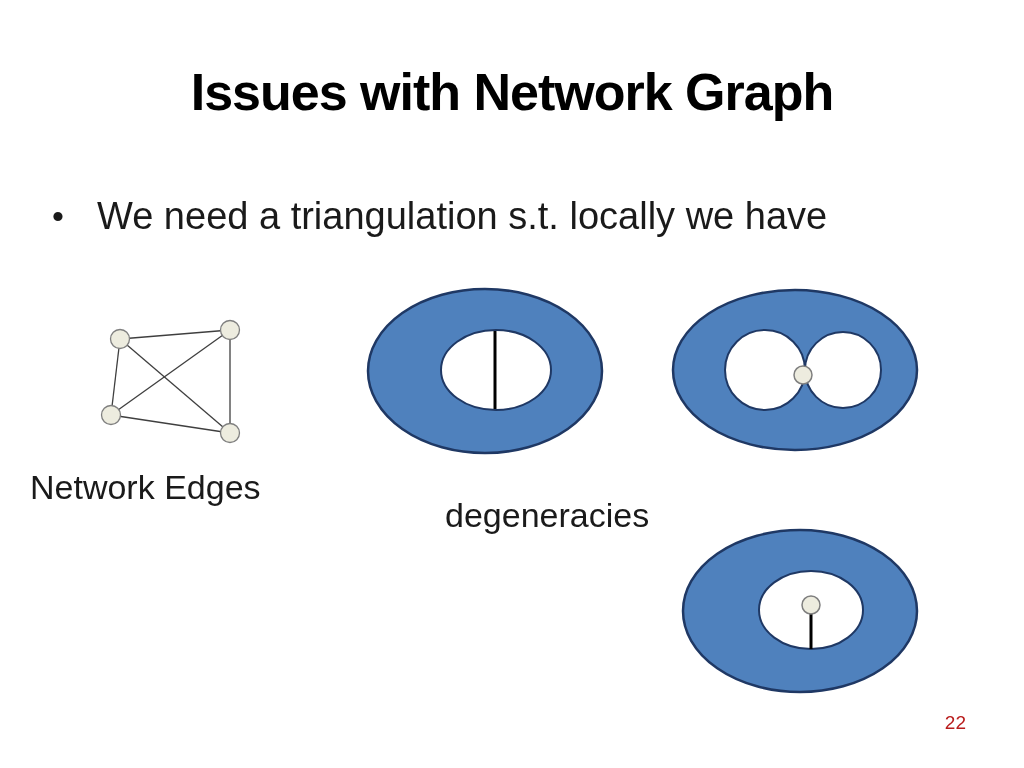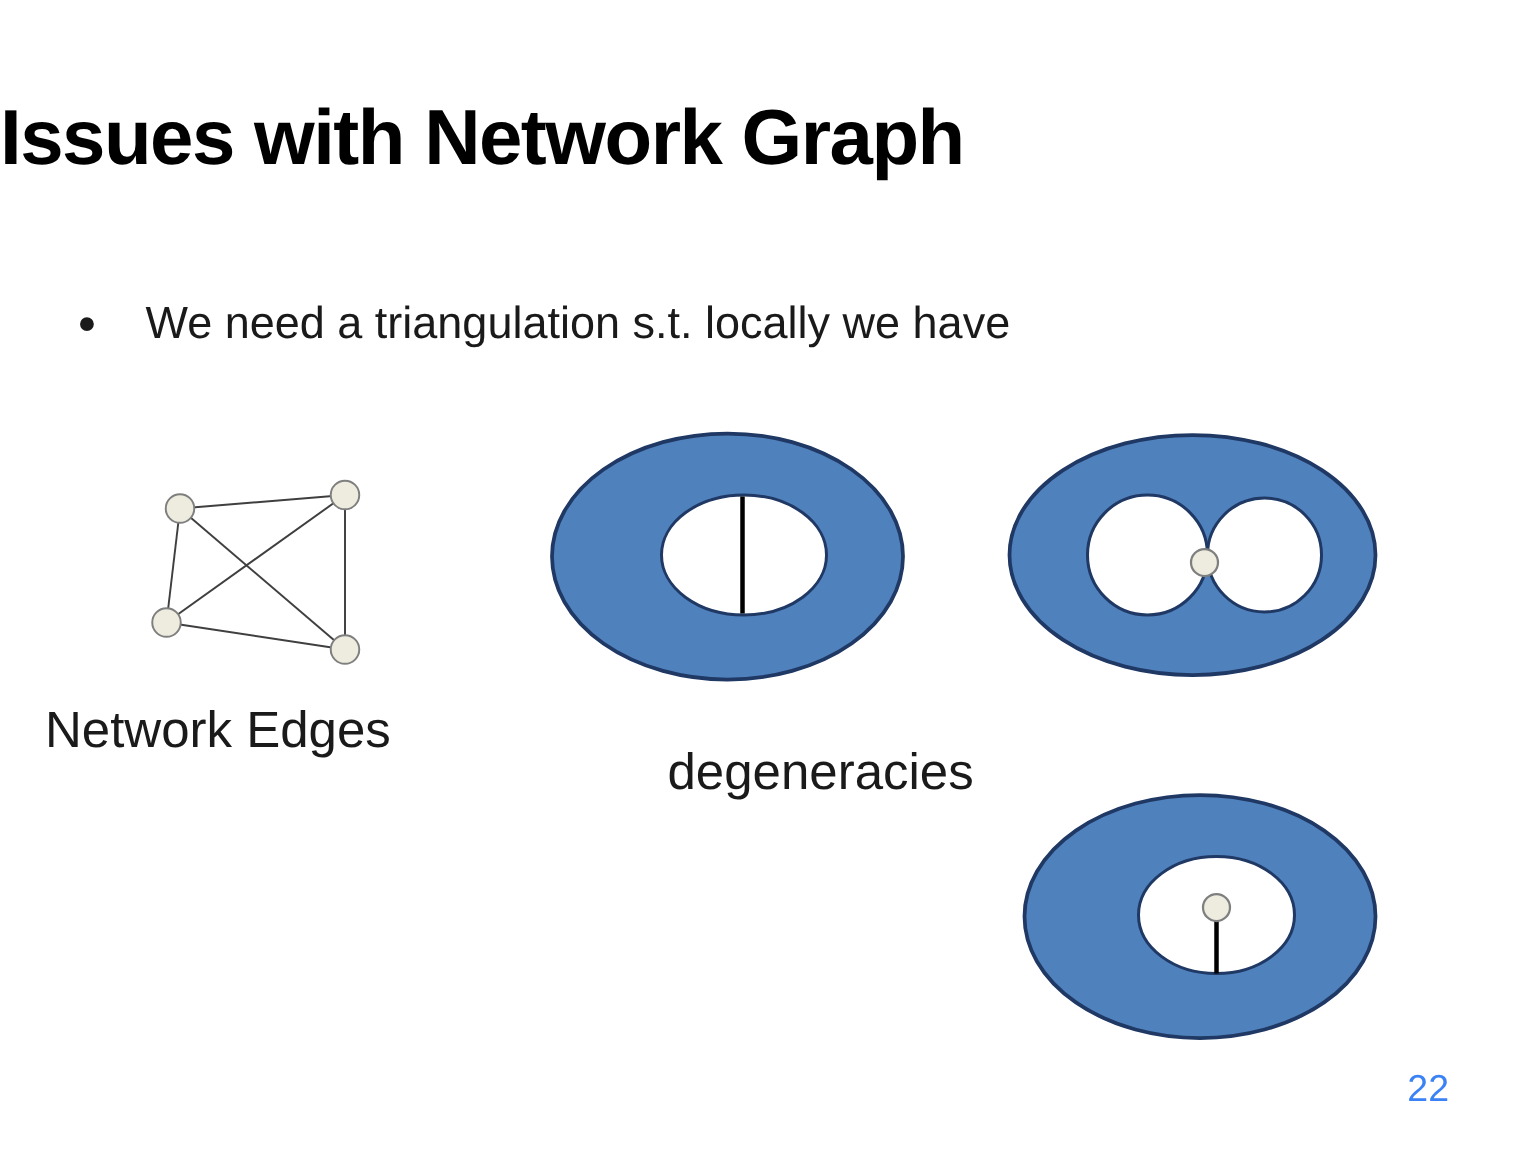--- a/index.html
+++ b/index.html
@@ -10,20 +10,21 @@
     background: #ffffff;
     overflow: hidden;
     font-family: "Liberation Sans", sans-serif;
   }
   .title {
     position: absolute;
     top: 62px;
     left: 0;
     width: 1024px;
     margin: 0;
+    text-align: center;
     font-size: 52px;
     font-weight: bold;
     letter-spacing: -1px;
     color: #000000;
   }
   .bullet-row {
     position: absolute;
     left: 52px;
     top: 188px;
     display: flex;
@@ -31,43 +32,43 @@
     width: 880px;
   }
   .bullet-marker {
     width: 45px;
     font-size: 34px;
     line-height: 56px;
     color: #1a1a1a;
     flex: 0 0 45px;
   }
   .bullet-text {
-    font-size: 30px;
+    font-size: 38px;
     line-height: 56px;
     color: #1a1a1a;
   }
   .fig { position: absolute; }
   .graph-svg { left: 95px; top: 318px; }
   .fig1 { left: 359px; top: 281px; }
   .fig2 { left: 671px; top: 288px; }
   .fig3 { left: 680px; top: 528px; }
   .label {
     position: absolute;
     font-size: 34px;
     color: #1a1a1a;
     white-space: nowrap;
   }
   .label-crossing { left: 30px; top: 468px; }
   .label-degen { left: 445px; top: 496px; }
   .page-number {
     position: absolute;
     top: 712px;
     right: 58px;
-    font-size: 25px;
-    color: #3b82f6;
+    font-size: 19px;
+    color: #b91c1c;
   }
 </style>
 </head>
 <body>
 
 <div class="slide">
 
   <h1 class="title">Issues with Network Graph</h1>
 
   <div class="bullet-row">

